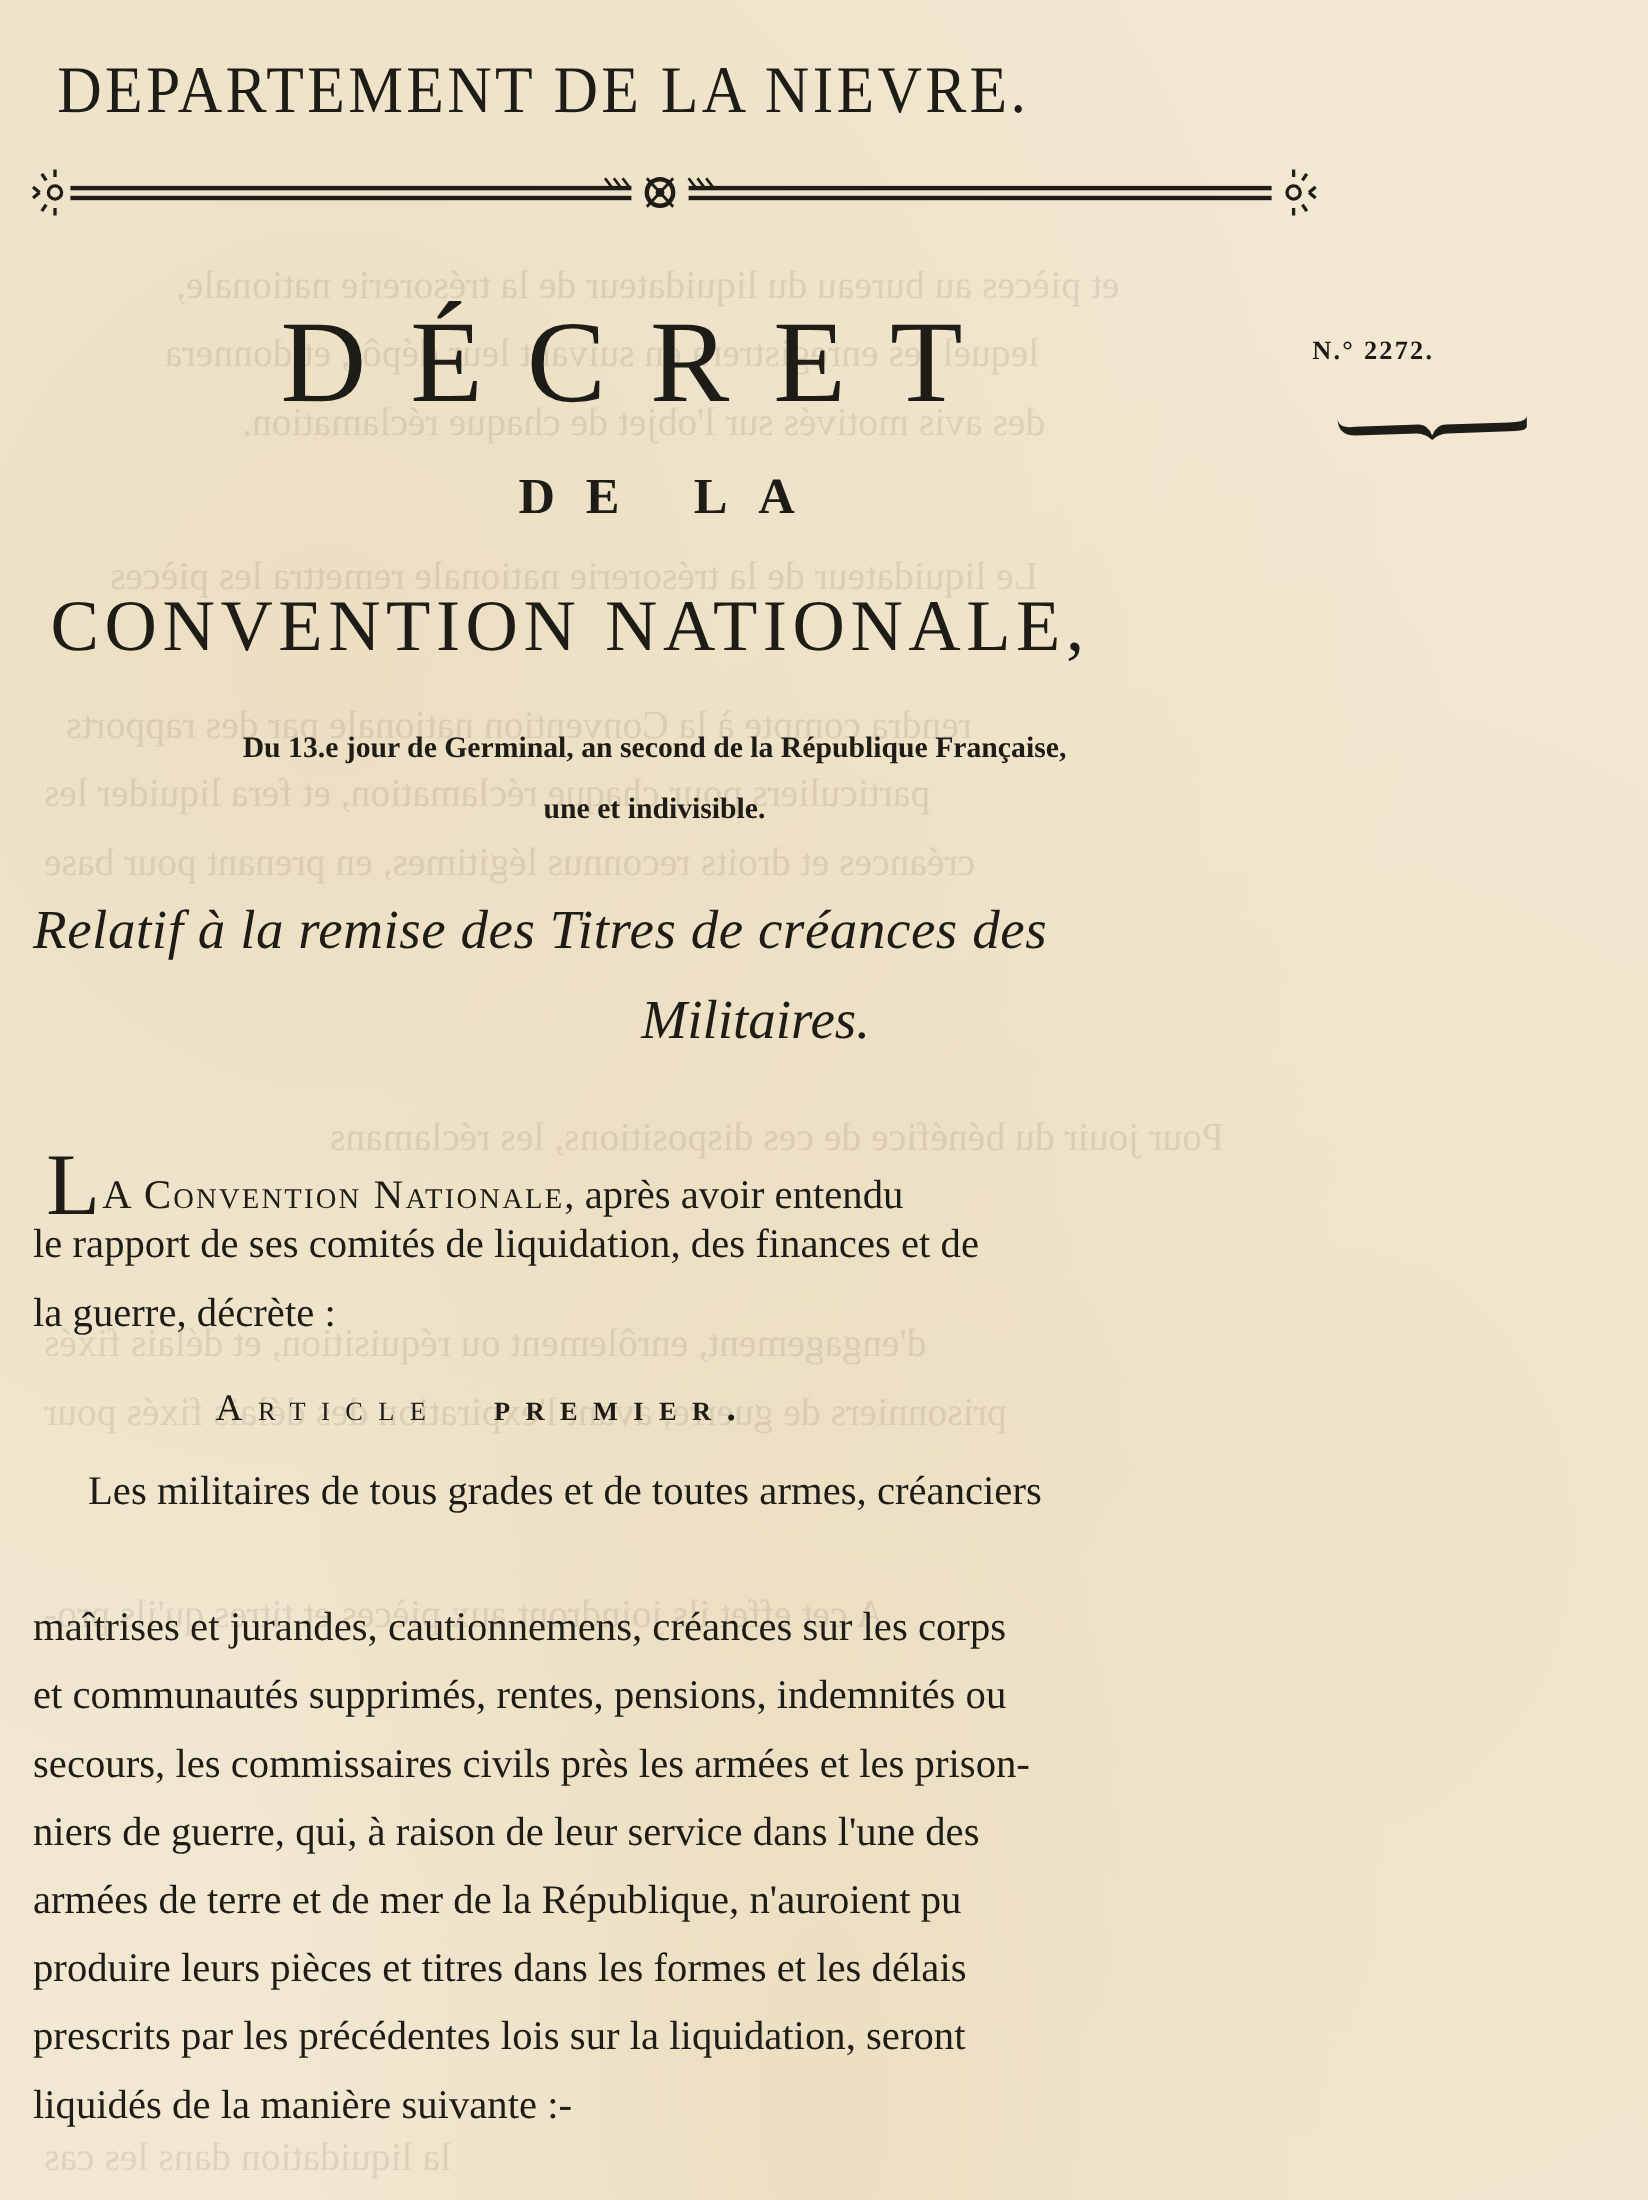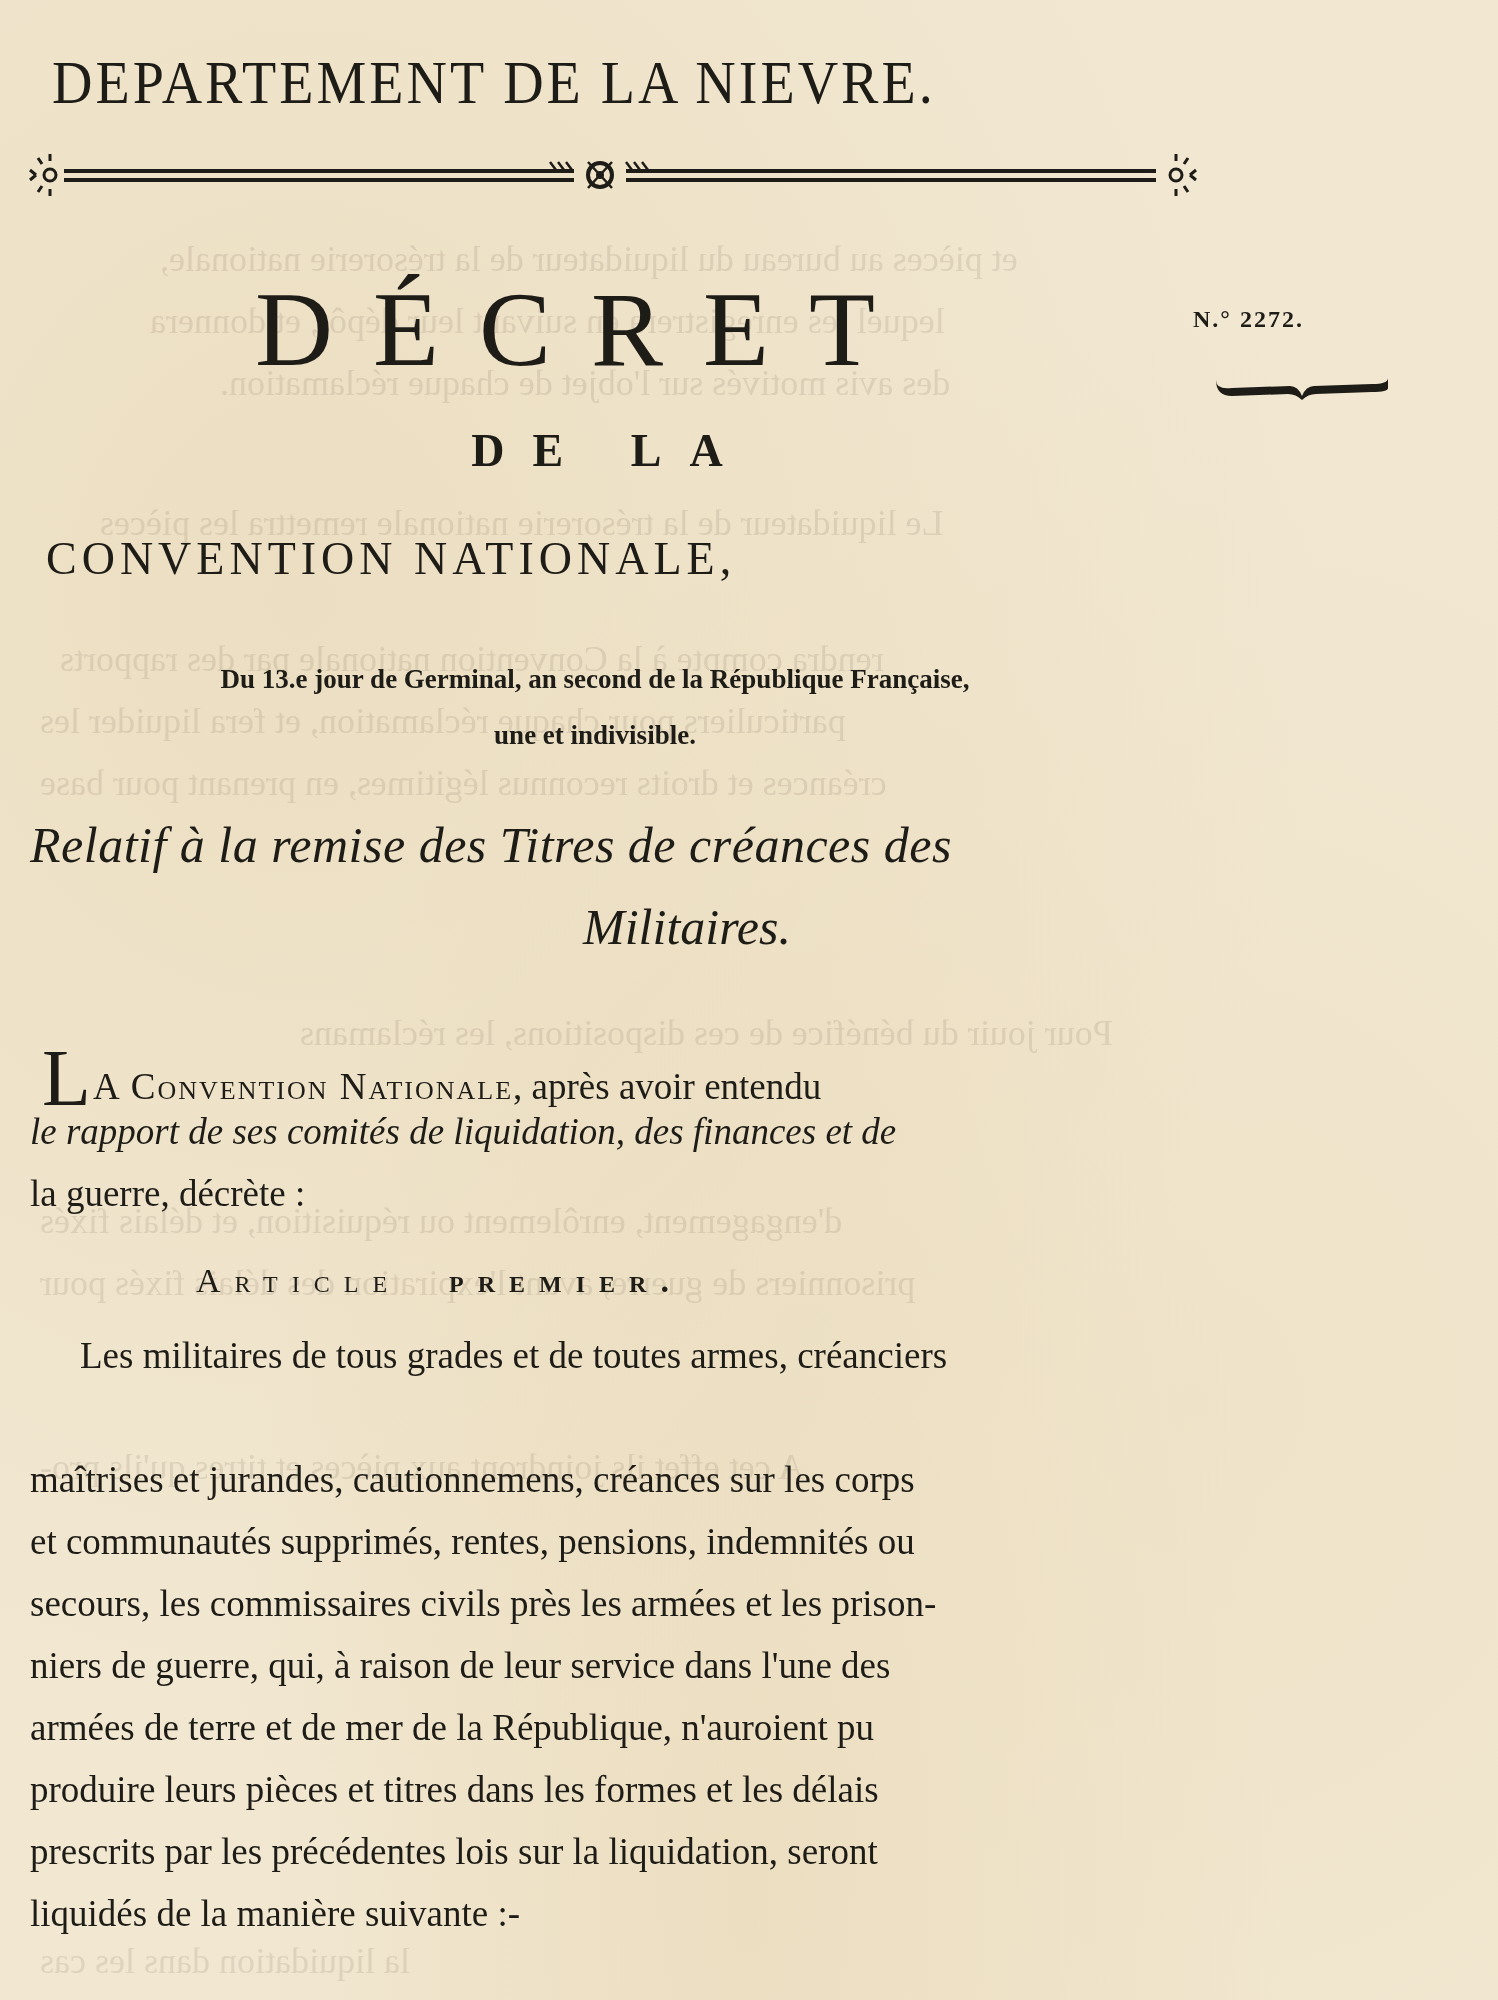--- a/index.html
+++ b/index.html
@@ -67,21 +67,21 @@
     .dela {
       left: 0; width: 1190px; top: 424px;
       text-align: center;
       font-size: 46px;
       font-weight: bold;
       letter-spacing: 28px;
       padding-left: 16px;
     }
     .convention {
       left: 46px; top: 532px;
-      font-size: 46px;
+      font-size: 66px;
       letter-spacing: 5px;
       white-space: nowrap;
     }
     .date1 {
       left: 0; width: 1190px; top: 664px;
       text-align: center;
       font-size: 27px;
       font-weight: bold;
     }
     .date2 {
@@ -206,21 +206,21 @@
 
   <div class="abs date1">Du 13.e jour de Germinal, an second de la République Française,</div>
   <div class="abs date2">une et indivisible.</div>
 
   <div class="abs subject1">Relatif à la remise des Titres de créances des</div>
   <div class="abs subject2">Militaires.</div>
 
   <div class="abs body-text" style="top:1048px;margin-left:12px;">
     <span class="dropcap">L</span><span class="smallcaps">A Convention Nationale</span><span>, après avoir entendu</span>
   </div>
-  <div class="abs body-text" style="top:1110px;font-style:italic;">le rapport de ses comités de liquidation, des finances et de</div>
+  <div class="abs body-text" style="top:1110px;">le rapport de ses comités de liquidation, des finances et de</div>
   <div class="abs body-text" style="top:1172px;">la guerre, décrète :</div>
 
   <div class="abs article">
     <span>Article</span><span class="article-word2">premier.</span>
   </div>
 
   <div class="abs body-text" style="top:1334px; left:80px;">Les militaires de tous grades et de toutes armes, créanciers</div>
   <div class="abs body-text" style="top:1458px;">maîtrises et jurandes, cautionnemens, créances sur les corps</div>
   <div class="abs body-text" style="top:1520px;">et communautés supprimés, rentes, pensions, indemnités ou</div>
   <div class="abs body-text" style="top:1582px;">secours, les commissaires civils près les armées et les prison-</div>

